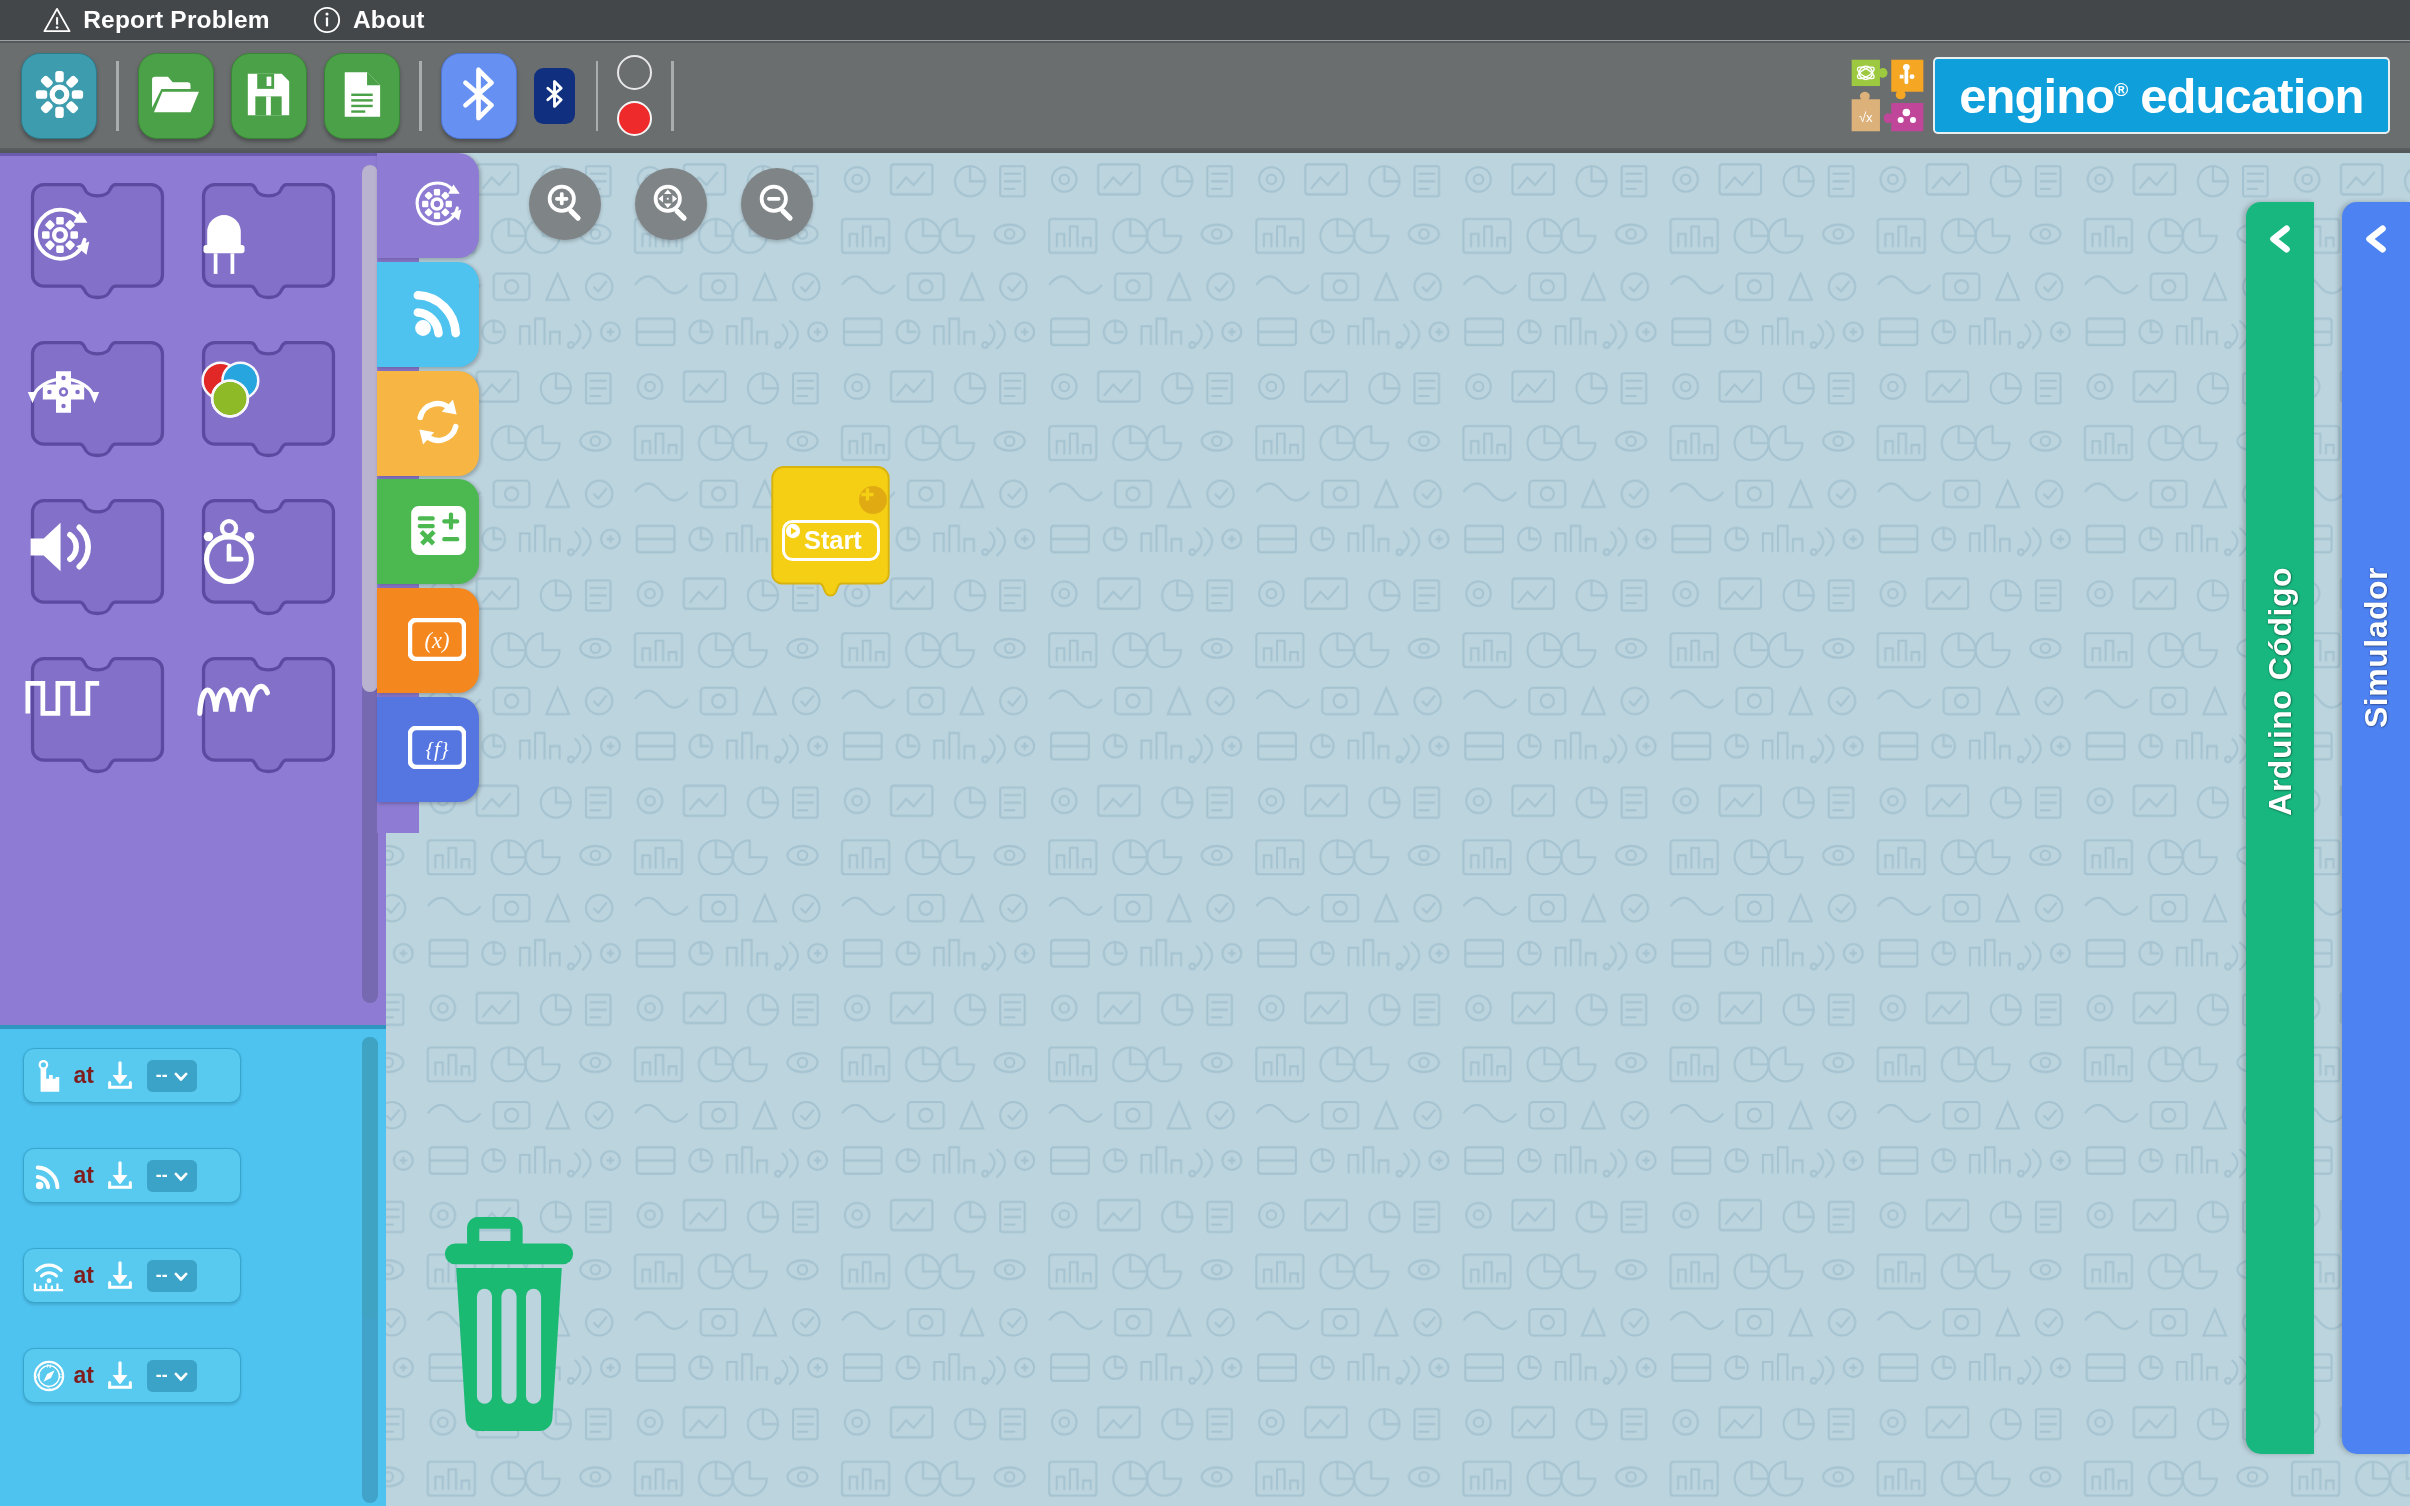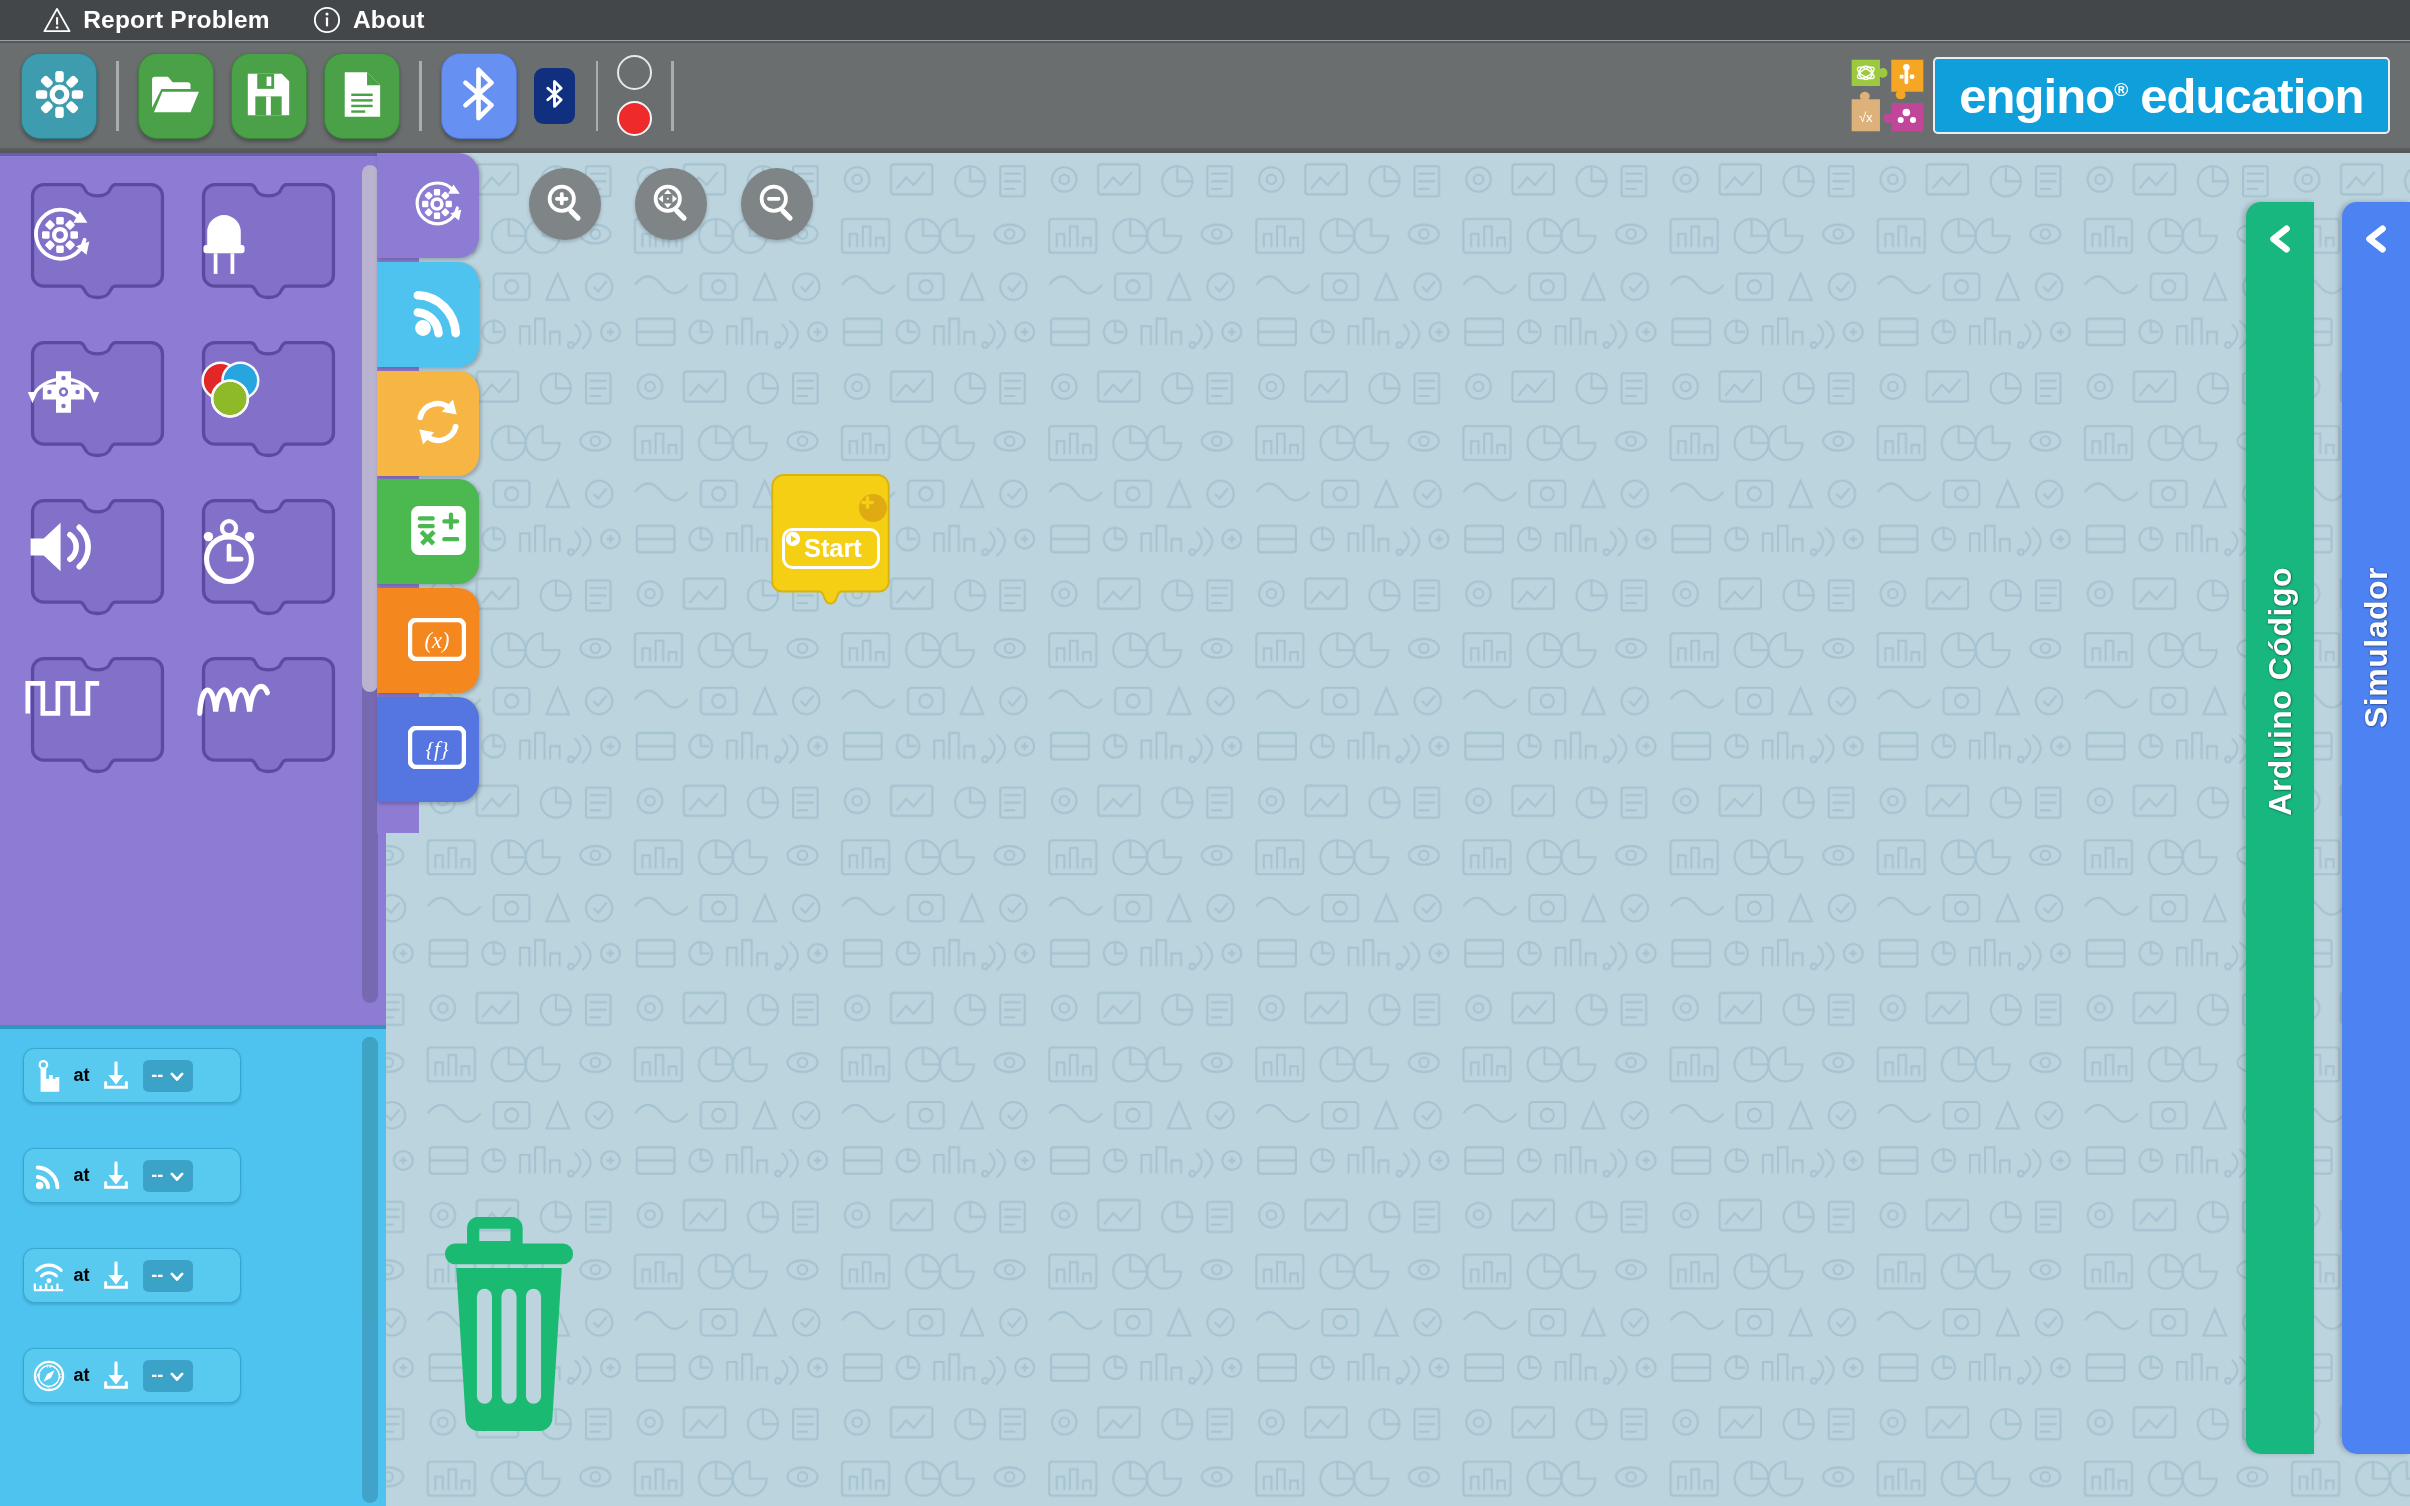--- a/index.html
+++ b/index.html
@@ -149,21 +149,21 @@
     width: 218px; height: 55px;
     background: #58c9ef;
     border: 1.9px solid #34a6cf;
     border-radius: 11.3px;
     display: flex; align-items: center; gap: 8.5px;
     padding: 0 9.4px;
     cursor: pointer;
     box-shadow: 0 1.9px 2.8px rgba(0,0,0,.14);
   }
   .sensor-icon { width: 32px; height: 36px; display:flex; align-items:center; justify-content:center; flex:none; }
-  .sensor-at { color:#000000; font-size: 18px; font-weight: bold; flex:none; }
+  .sensor-at { color:#7f1d1d; font-size: 23px; font-weight: bold; flex:none; }
   .sensor-dl { width: 36px; height: 36px; flex:none; display:flex; align-items:center; justify-content:center; }
   .sensor-sel {
     background: #3ba3c8; border-radius: 5.6px;
     height: 32px; min-width: 50px;
     display:flex; align-items:center; justify-content:center; gap:6.6px;
     color: #ffffff; font-size: 18px; font-weight: bold;
     flex:none;
   }
 
   .pal-scrollbar {
@@ -204,21 +204,21 @@
   .zoom-btn {
     width: 72px; height: 72px; border-radius: 50%;
     background: #7f8487;
     display:flex; align-items:center; justify-content:center;
     cursor: pointer;
     box-shadow: 0 1.9px 3.8px rgba(0,0,0,.2);
   }
 
   
   #start-block {
-    position: absolute; left: 761px; top: 320px;
+    position: absolute; left: 761px; top: 312px;
     width: 139px; height: 143px;
     cursor: move;
     z-index: 4;
   }
   #start-block svg { position:absolute; inset:0; }
   #start-label {
     position: absolute; left: 21px; top: 55px;
     width: 98px; height: 41px;
     border: 3.8px solid #ffffff; border-radius: 10.4px;
     display: flex; align-items: center; justify-content: center; gap: 3.8px;

